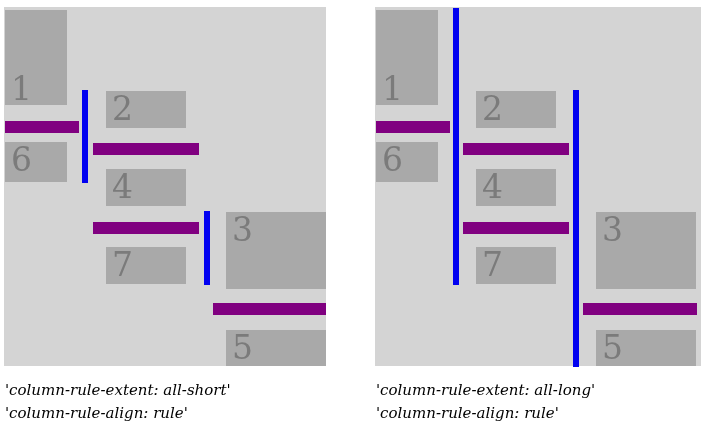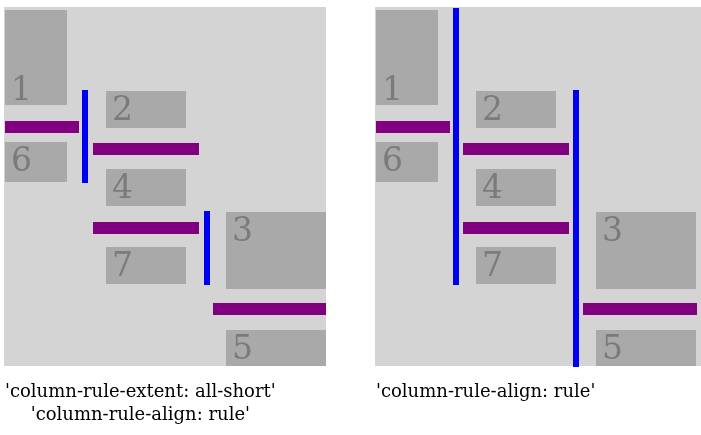--- a/index.html
+++ b/index.html
@@ -35,26 +35,26 @@
     font-family: "DejaVu Serif", serif;
   }
   .row-rule {
     position: absolute;
   }
   .column-rule {
     position: absolute;
   }
   .caption {
     position: absolute;
-    font-size: 18px;
+    font-style: italic;
+    font-size: 15px;
     line-height: 23px;
     color: #000000;
     white-space: nowrap;
     font-family: "DejaVu Serif", serif;
-    text-align: center;
   }
 </style>
 </head>
 <body>
 
 <div id="figure" style="background: rgb(255, 255, 255);">
     <div class="panel" style="left: 4px; top: 7px; width: 322px; height: 359px; background: rgb(212, 212, 212);"></div>
     <div class="content-box bottom" style="left: 5px; top: 10px; width: 62px; height: 95px; background: rgb(169, 169, 169);">
       <span class="digit" style="color: rgb(123, 123, 123);">1</span>
     </div>
@@ -108,15 +108,16 @@
     <div class="content-box" style="left: 476px; top: 247px; width: 80px; height: 37px; background: rgb(169, 169, 169);">
       <span class="digit" style="color: rgb(123, 123, 123);">7</span>
     </div>
     <div class="row-rule" style="left: 376px; top: 121px; width: 74px; height: 12px; background: rgb(128, 0, 128);"></div>
     <div class="row-rule" style="left: 463px; top: 143px; width: 106px; height: 12px; background: rgb(128, 0, 128);"></div>
     <div class="row-rule" style="left: 463px; top: 222px; width: 106px; height: 12px; background: rgb(128, 0, 128);"></div>
     <div class="row-rule" style="left: 583px; top: 303px; width: 114px; height: 12px; background: rgb(128, 0, 128);"></div>
     <div class="column-rule" style="left: 453px; top: 8px; width: 6px; height: 277px; background: rgb(0, 0, 240);"></div>
     <div class="column-rule" style="left: 573px; top: 90px; width: 6px; height: 277px; background: rgb(0, 0, 240);"></div>
     <div class="caption" style="left: 376px; top: 379px; color: rgb(0, 0, 0);">
+      <div>'column-rule-extent: all-long'</div>
       <div>'column-rule-align: rule'</div>
     </div>
   </div>
 
 </body></html>

